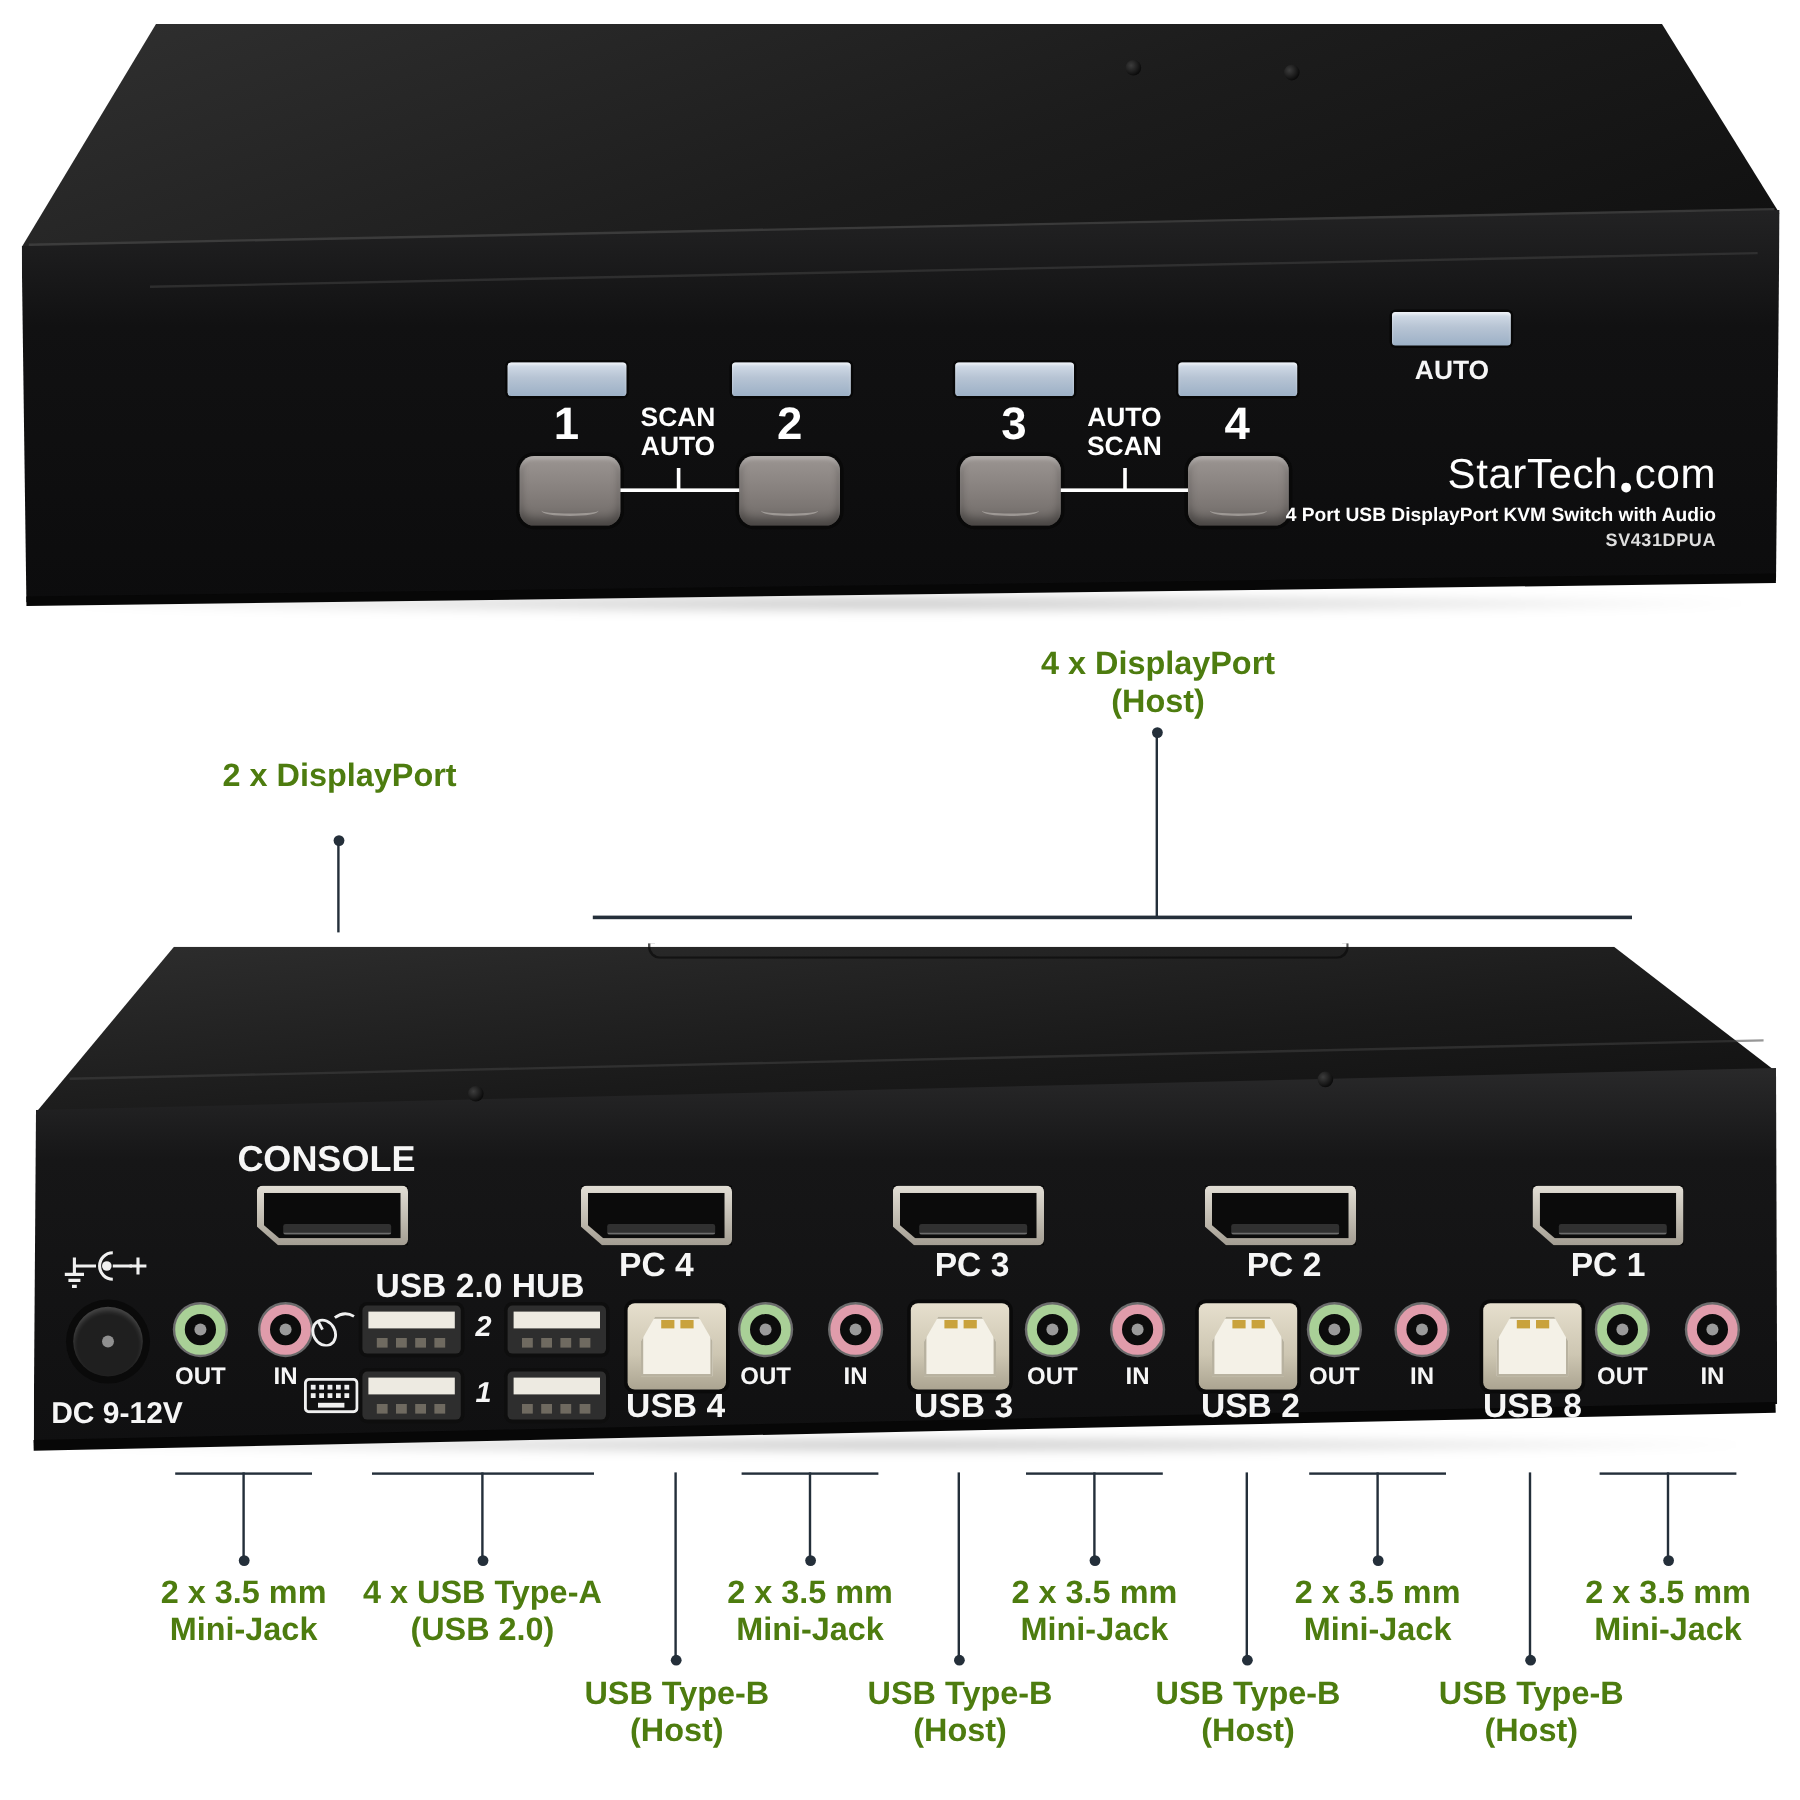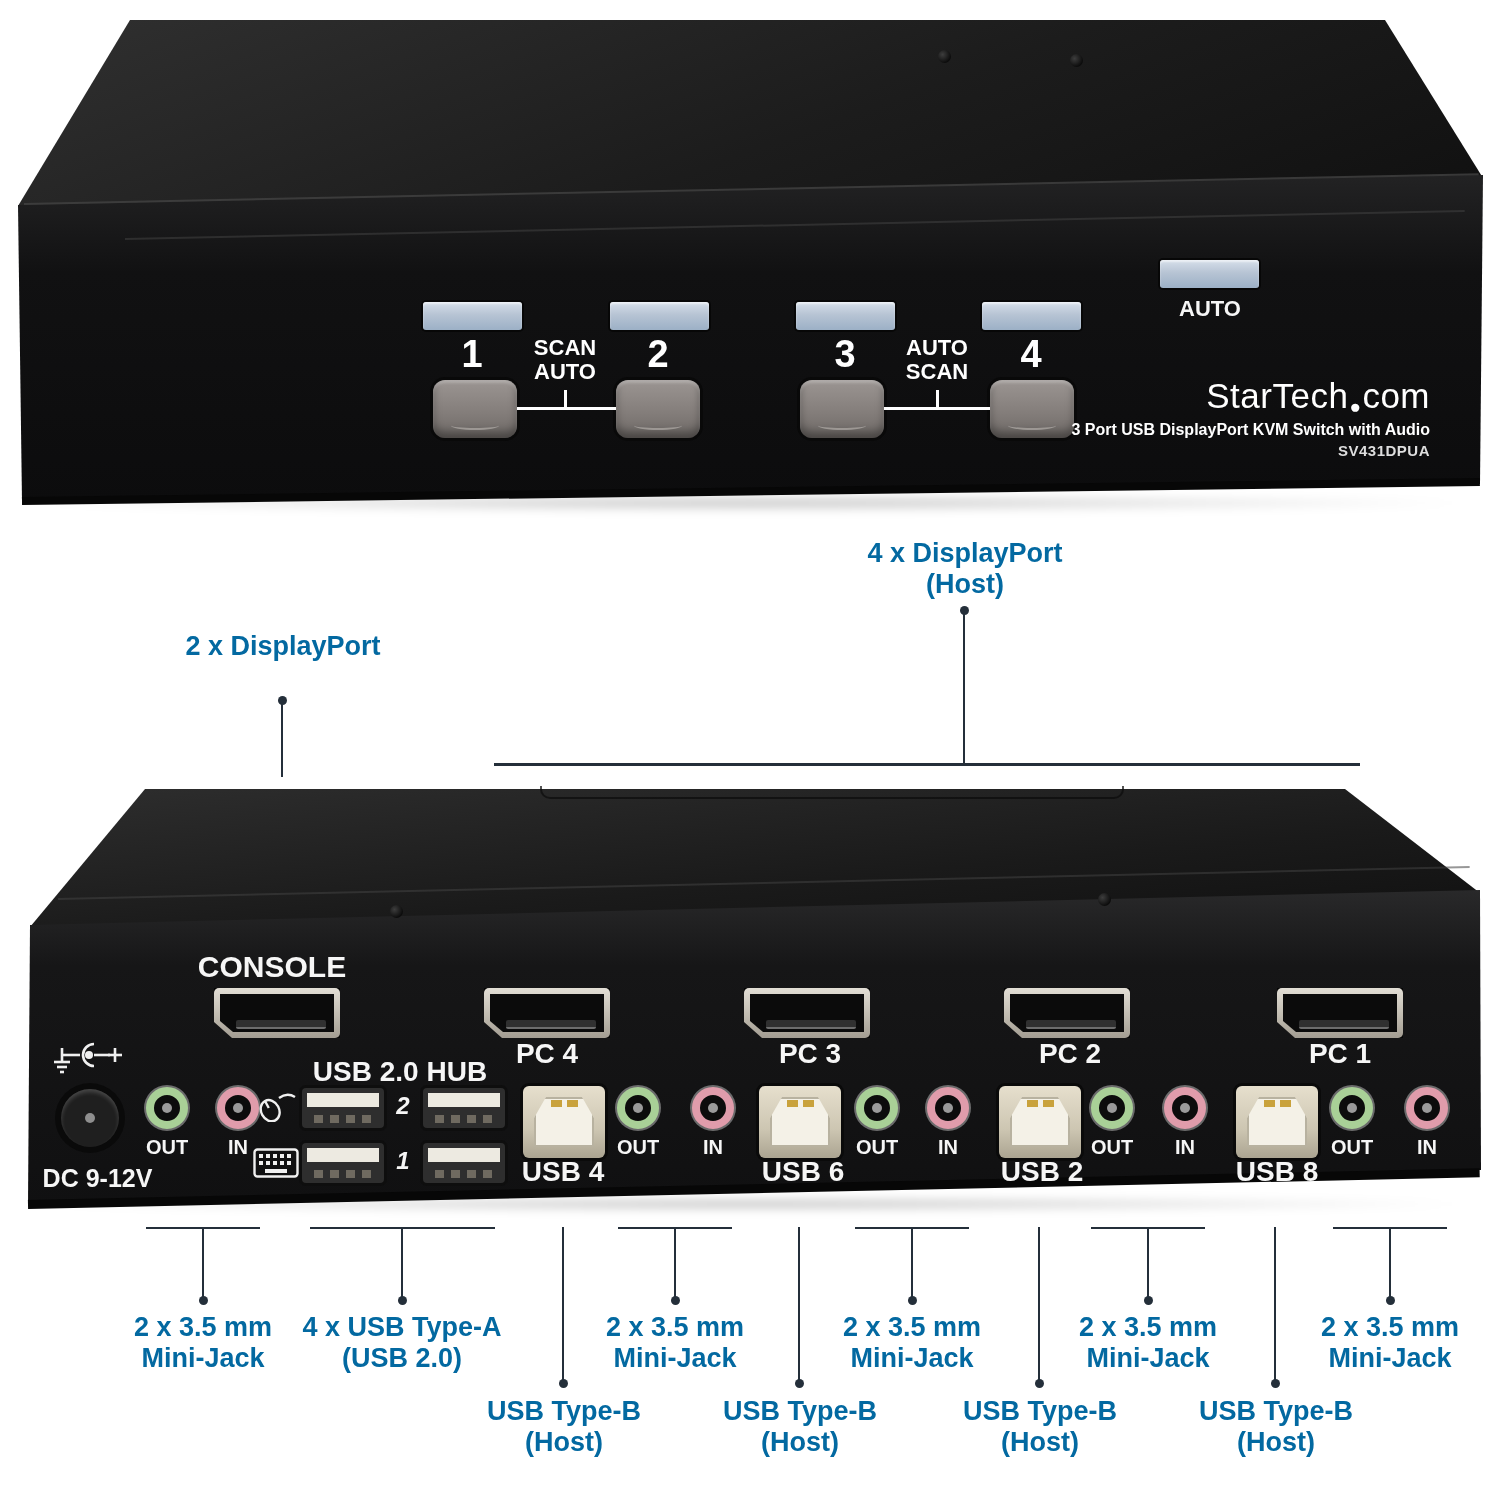--- a/index.html
+++ b/index.html
@@ -69,21 +69,21 @@
   .usba .t1{left:12px;}.usba .t2{left:28px;}.usba .t3{left:44px;}.usba .t4{left:60px;}
   .jack{position:absolute;width:42px;height:42px;border-radius:50%;background:#0c0c0c;
     box-sizing:border-box;box-shadow:0 0 0 2px rgba(215,215,215,.45);}
   .jack.out{border:8px solid #a9d097;}
   .jack.in{border:8px solid #e09cab;}
   .jack::after{content:"";position:absolute;left:8px;top:8px;width:10px;height:10px;border-radius:50%;background:#9a9a9a;}
   .dcjack{position:absolute;left:61px;top:1089px;width:58px;height:58px;border-radius:50%;
     background:#1f1f1f;box-shadow:0 0 0 6px #0a0a0a,inset 0 3px 4px rgba(255,255,255,.18);}
   .dcjack::after{content:"";position:absolute;left:24px;top:24px;width:10px;height:10px;border-radius:50%;background:#8f8f8f;}
   
-  .co{position:absolute;text-align:center;color:#0369a1;font-size:27px;line-height:31px;font-weight:bold;}
+  .co{position:absolute;text-align:center;color:#4d7c0f;font-size:27px;line-height:31px;font-weight:bold;}
   .cline{position:absolute;background:#242f3a;}
   .cdot{position:absolute;width:9px;height:9px;border-radius:50%;background:#242f3a;}
 </style>
 </head>
 <body>
 
 <div id="stage">
 
   <div class="dev-shadow" style="left:40px;top:494px;width:1420px;height:18px;"></div>
   <div class="face ft-top"></div>
@@ -119,21 +119,21 @@
   <div class="btn" style="left:616px;top:380px;"></div>
   <div class="btn" style="left:800px;top:380px;"></div>
   <div class="btn" style="left:990px;top:380px;"></div>
 
   <div class="wline" style="left:517px;top:407px;width:99px;height:3px;"></div>
   <div class="wline" style="left:564px;top:390px;width:3px;height:18px;"></div>
   <div class="wline" style="left:884px;top:407px;width:106px;height:3px;"></div>
   <div class="wline" style="left:936px;top:390px;width:3px;height:18px;"></div>
 
   <div class="logo"><span>StarTech</span><span class="logo-dot">●</span><span>com</span></div>
-  <div class="subtitle">3 Port USB DisplayPort KVM Switch with Audio</div>
+  <div class="subtitle">4 Port USB DisplayPort KVM Switch with Audio</div>
   <div class="model">SV431DPUA</div>
 
   <div class="co" style="left:815px;top:538px;width:300px;">
     <div>4 x DisplayPort</div>
     <div>(Host)</div>
   </div>
   <div class="cdot" style="left:960px;top:606px;"></div>
   <div class="cline" style="left:963px;top:614px;width:2px;height:151px;"></div>
   <div class="cline" style="left:494px;top:763px;width:866px;height:3px;"></div>
 
@@ -265,21 +265,21 @@
   <div class="jack out" style="left:617px;top:1087px;"></div>
   <div class="jack in" style="left:692px;top:1087px;"></div>
   <div class="wl" style="left:598px;top:1136px;width:80px;font-size:20px;">OUT</div>
   <div class="wl" style="left:683px;top:1136px;width:60px;font-size:20px;">IN</div>
 
   <div class="usbb" style="left:759px;top:1086px;">
       <div class="bin"></div>
       <div class="pin1"></div>
       <div class="pin2"></div>
     </div>
-  <div class="wl" style="left:743px;top:1156px;width:120px;font-size:28px;">USB 6</div>
+  <div class="wl" style="left:743px;top:1156px;width:120px;font-size:28px;">USB 3</div>
   <div class="jack out" style="left:856px;top:1087px;"></div>
   <div class="jack in" style="left:927px;top:1087px;"></div>
   <div class="wl" style="left:837px;top:1136px;width:80px;font-size:20px;">OUT</div>
   <div class="wl" style="left:918px;top:1136px;width:60px;font-size:20px;">IN</div>
 
   <div class="usbb" style="left:999px;top:1086px;">
       <div class="bin"></div>
       <div class="pin1"></div>
       <div class="pin2"></div>
     </div>

